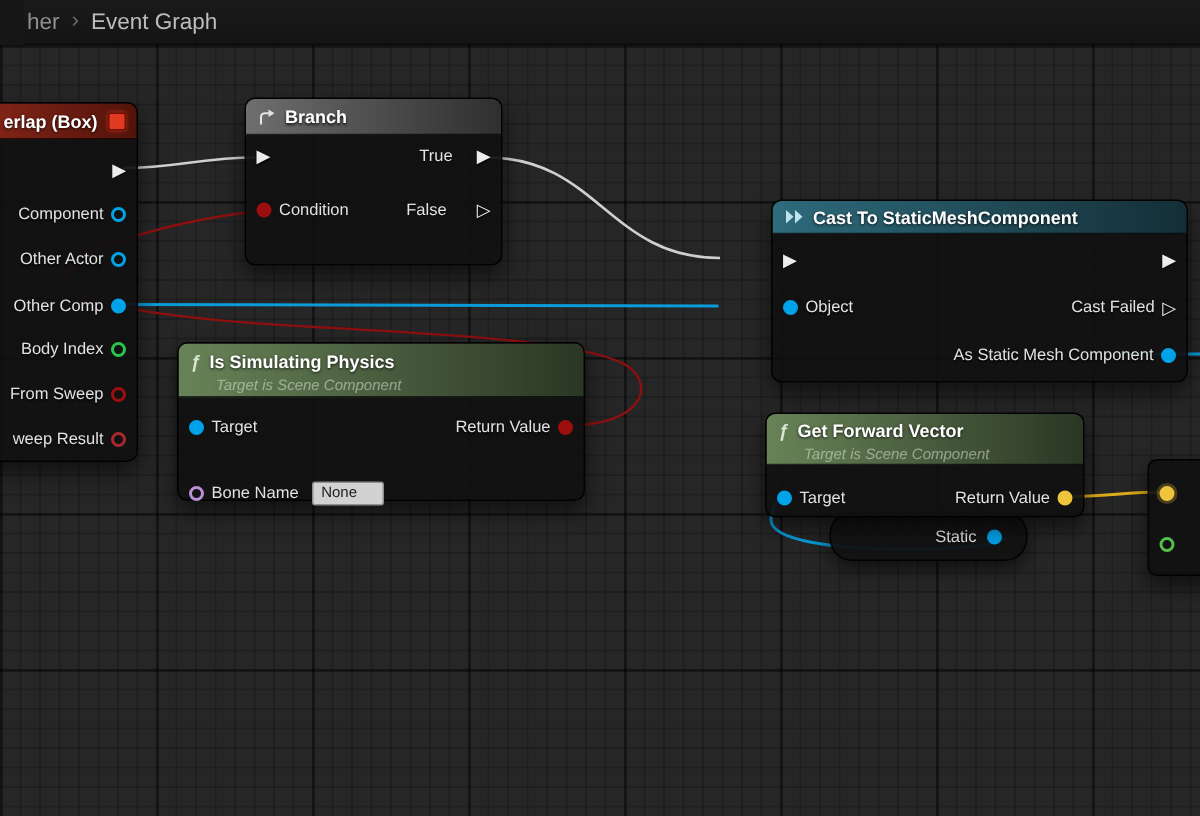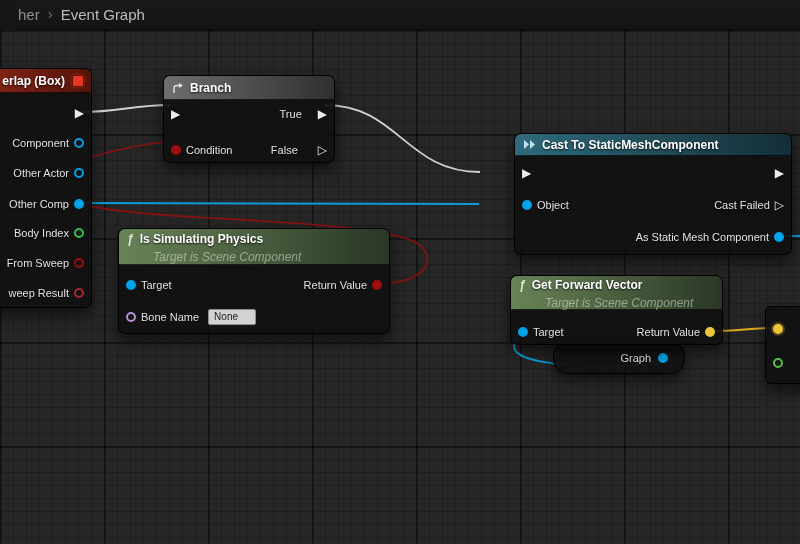--- a/index.html
+++ b/index.html
@@ -42,21 +42,21 @@
     box-shadow:0 7px 14px rgba(0,0,0,0.55);
   }
   .hdr{
     position:relative;box-sizing:border-box;height:24px;
     border-radius:6px 6px 0 0;
     display:flex;align-items:center;gap:6px;padding:0 8px;
     border-bottom:1px solid rgba(0,0,0,0.7);
   }
   .hdr .title{font-size:12px;font-weight:bold;color:#fff;text-shadow:0 1px 2px rgba(0,0,0,0.8);white-space:nowrap;}
   .hdr2{height:36px;flex-wrap:wrap;align-content:center;padding-top:3px;}
-  .hdr2 .sub{font-size:12px;font-style:italic;color:rgba(230,240,225,0.5);margin-left:26px;margin-top:-2px;width:100%;white-space:nowrap;}
+  .hdr2 .sub{font-size:10px;font-style:italic;color:rgba(230,240,225,0.5);margin-left:17px;margin-top:-2px;width:100%;white-space:nowrap;}
   .hdr-event{background:linear-gradient(90deg,#9d2d20,#511309);}
   .hdr-branch{background:linear-gradient(90deg,#6e6e6e,#2f2f2f);}
   .hdr-cast{background:linear-gradient(90deg,#2e6b7c,#142e36);}
   .hdr-func{background:linear-gradient(90deg,rgba(110,138,92,0.95),rgba(44,58,38,0.92));}
   .ficon{font-size:12px;font-weight:bold;font-style:italic;color:#d9e6d0;line-height:12px;}
   .evicon{width:10px;height:10px;border-radius:2px;background:#e23a22;border:1px solid #6d1107;box-shadow:0 0 3px rgba(255,60,30,0.6);}
   
   .row{position:absolute;height:16px;display:flex;align-items:center;gap:5px;white-space:nowrap;}
   .row.in{left:7px;}
   .row.out{right:7px;flex-direction:row;}
@@ -124,21 +124,21 @@
     <div class="row out" style="top:186px;">
       <span class="lbl">From Sweep</span>
       <span class="pin" style="--c:#9e0e0e"></span>
     </div>
     <div class="row out" style="top:216px;">
       <span class="lbl">weep Result</span>
       <span class="pin" style="--c:#a8282d"></span>
     </div>
   </div>
 
-  <div class="node" style="left:163px;top:75px;width:172px;height:88px;">
+  <div class="node" style="left:163px;top:65px;width:172px;height:112px;">
     <div class="hdr hdr-branch">
       <svg width="12" height="12" viewBox="0 0 12 12">
         <path d="M2 11 V6 C2 4 3 3.5 5 3.5 H9" stroke="#e3e3e3" stroke-width="1.4" fill="none"></path>
         <path d="M7 1 L11 3.5 L7 6 Z" fill="#e3e3e3"></path>
       </svg>
       <span class="title">Branch</span>
     </div>
     <div class="row in" style="top:30px;">
       <span class="exec">▶</span>
     </div>
@@ -191,29 +191,29 @@
       <span class="sub">Target is Scene Component</span>
     </div>
     <div class="row in" style="top:48px;">
       <span class="pin filled" style="--c:#00a2e8"></span>
       <span class="lbl">Target</span>
     </div>
     <div class="row out" style="top:48px;">
       <span class="lbl">Return Value</span>
       <span class="pin filled" style="--c:#9e0e0e"></span>
     </div>
-    <div class="row in" style="top:80px;">
+    <div class="row in" style="top:92px;">
       <span class="pin" style="--c:#b98fd6"></span>
       <span class="lbl">Bone Name</span>
       <span class="field">None</span>
     </div>
   </div>
 
   <div class="varnode" style="left:553px;top:341px;width:132px;height:33px;">
-    <span class="lbl" style="font-size:11px;">Graph</span>
+    <span class="lbl" style="font-size:11px;">Static</span>
     <span class="pin filled" style="--c:#00a2e8"></span>
   </div>
 
   <div class="node" style="left:510px;top:275px;width:213px;height:70px;">
     <div class="hdr hdr2 hdr-func" style="height:34px;">
       <span class="ficon">ƒ</span>
       <span class="title">Get Forward Vector</span>
       <span class="sub">Target is Scene Component</span>
     </div>
     <div class="row in" style="top:48px;">

